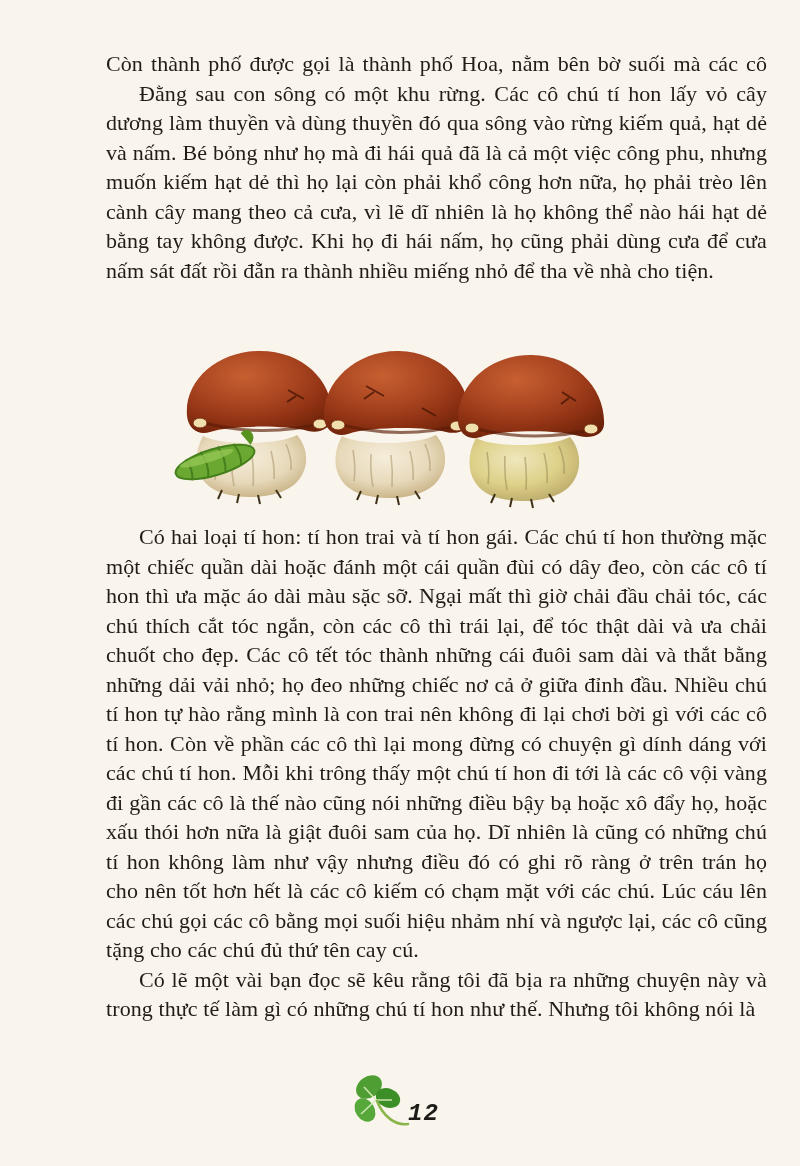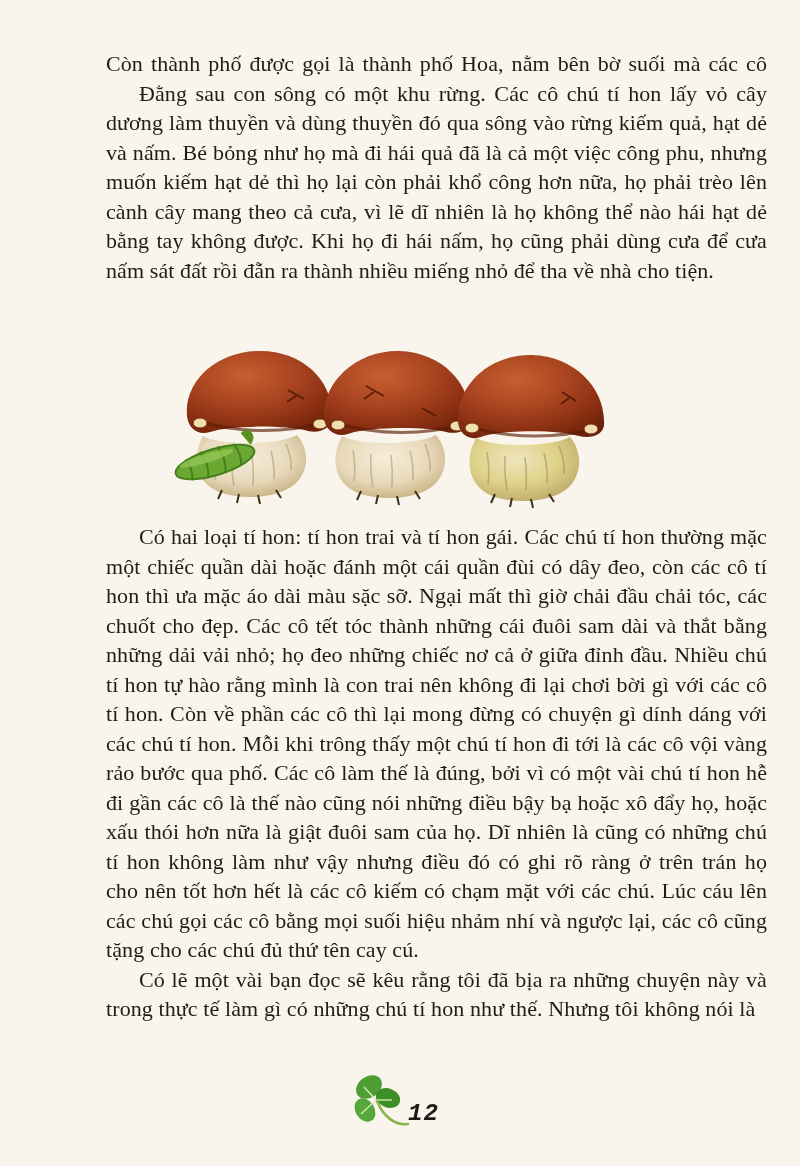--- a/index.html
+++ b/index.html
@@ -119,26 +119,26 @@
         <ellipse cx="421" cy="91" rx="7" ry="5" fill="#f0e0ae" stroke="#7a2a10" stroke-width="1"></ellipse>
         <path d="M392,54 l14,9 m-7,-3 l-8,6" stroke="#4a1505" stroke-width="2" fill="none" opacity="0.8"></path>
       </g>
     </svg>
   </div>
 
   <div class="text-col" id="block-bottom">
       <div class="line indent">Có hai loại tí hon: tí hon trai và tí hon gái. Các chú tí hon thường mặc</div>
       <div class="line">một chiếc quần dài hoặc đánh một cái quần đùi có dây đeo, còn các cô tí</div>
       <div class="line">hon thì ưa mặc áo dài màu sặc sỡ. Ngại mất thì giờ chải đầu chải tóc, các</div>
+      <div class="line">chú thích cắt tóc ngắn, còn các cô thì trái lại, để tóc thật dài và ưa chải</div>
       <div class="line">chuốt cho đẹp. Các cô tết tóc thành những cái đuôi sam dài và thắt bằng</div>
       <div class="line">những dải vải nhỏ; họ đeo những chiếc nơ cả ở giữa đỉnh đầu. Nhiều chú</div>
       <div class="line">tí hon tự hào rằng mình là con trai nên không đi lại chơi bời gì với các cô</div>
       <div class="line">tí hon. Còn về phần các cô thì lại mong đừng có chuyện gì dính dáng với</div>
       <div class="line">các chú tí hon. Mỗi khi trông thấy một chú tí hon đi tới là các cô vội vàng</div>
-      <div class="line">rảo bước qua phố. Các cô làm thế là đúng, bởi vì có một vài chú tí hon hễ</div>
       <div class="line">đi gần các cô là thế nào cũng nói những điều bậy bạ hoặc xô đẩy họ, hoặc</div>
       <div class="line">xấu thói hơn nữa là giật đuôi sam của họ. Dĩ nhiên là cũng có những chú</div>
       <div class="line">tí hon không làm như vậy nhưng điều đó có ghi rõ ràng ở trên trán họ đâu,</div>
       <div class="line">cho nên tốt hơn hết là các cô kiếm có chạm mặt với các chú. Lúc cáu lên</div>
       <div class="line">các chú gọi các cô bằng mọi suối hiệu nhảm nhí và ngược lại, các cô cũng</div>
       <div class="line last">tặng cho các chú đủ thứ tên cay cú.</div>
       <div class="line indent">Có lẽ một vài bạn đọc sẽ kêu rằng tôi đã bịa ra những chuyện này và</div>
       <div class="line last">trong thực tế làm gì có những chú tí hon như thế. Nhưng tôi không nói là</div>
     </div>
 

